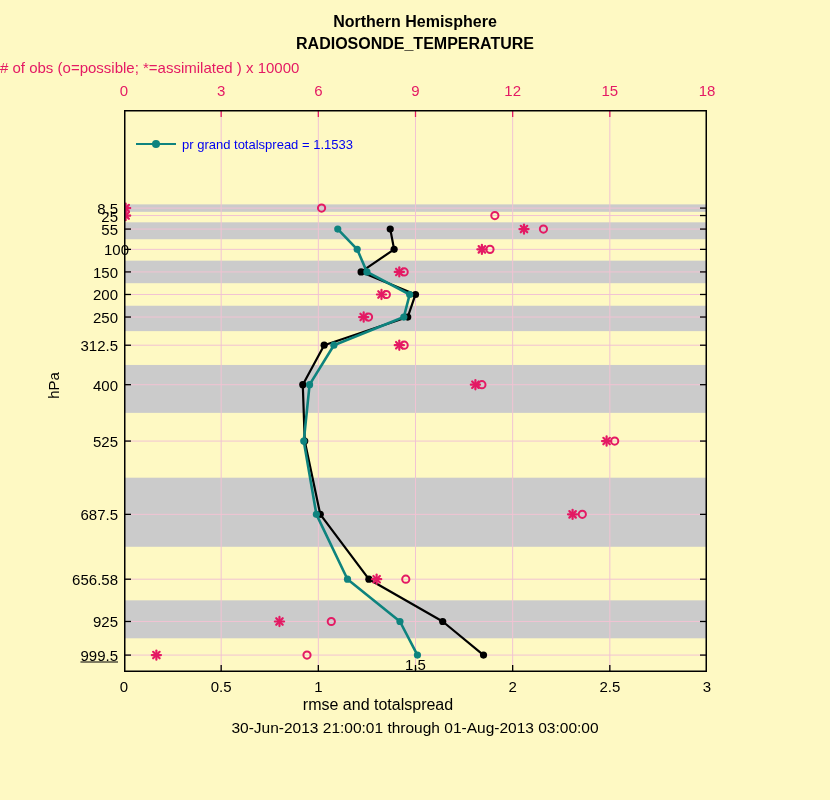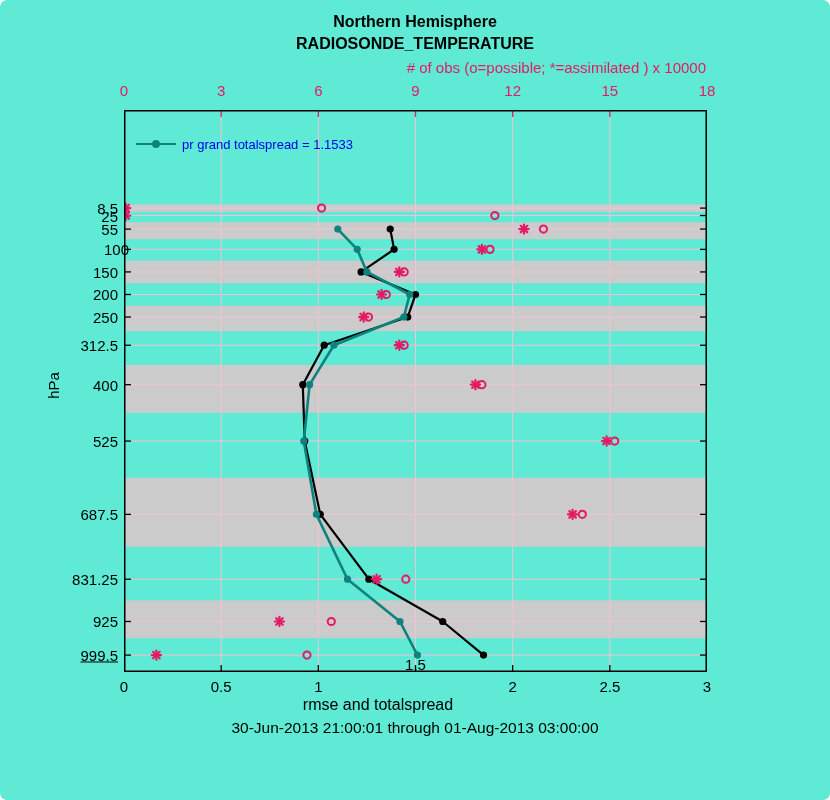--- a/index.html
+++ b/index.html
@@ -1,22 +1,22 @@
 <!DOCTYPE html>
 <html><head>
 <meta charset="utf-8">
 <style>
   html,body{margin:0;padding:0;background:#ffffff;}
   #canvas{
-    position:relative;width:830px;height:800px;background:#5eead4;
-    font-family:"Liberation Sans",sans-serif;color:#000;overflow:hidden;border-radius:7px;
+    position:relative;width:830px;height:800px;background:#fef9c3;
+    font-family:"Liberation Sans",sans-serif;color:#000;overflow:hidden;
   }
   .abs{position:absolute;}
   .title{font-weight:bold;font-size:16px;text-align:center;width:830px;left:0;}
-  .obs-label{font-size:15px;text-align:right;width:706px;left:0;color:var(--magenta);}
+  .obs-label{font-size:15px;text-align:left;width:706px;left:0;color:var(--magenta);}
   .tick-label-top{font-size:15px;color:var(--magenta);transform:translateX(-50%);white-space:nowrap;}
   .tick-label-bottom{font-size:15px;color:#000;transform:translateX(-50%);white-space:nowrap;}
   .ytick-label{font-size:15px;color:#000;text-align:right;width:72px;transform:translateY(-50%);white-space:nowrap;}
   .ylabel{font-size:15px;color:#000;transform:rotate(-90deg);transform-origin:center;}
   .xlabel{font-size:16px;text-align:center;width:756px;left:0;}
   .timespan{font-size:15.5px;text-align:center;width:830px;left:0;}
   .footer{font-size:8px;color:#111;white-space:nowrap;transform:translateX(-50%);}
   #plot-area{left:124px;top:110px;width:583px;height:562px;}
   .legend-row{position:absolute;display:flex;align-items:center;height:16px;}
   .legend-swatch{position:relative;width:40px;height:16px;margin-right:6px;}
@@ -225,21 +225,21 @@
       <div class="abs ytick-label" style="left: 46px; top: 215.544px;">25</div>
       <div class="abs ytick-label" style="left: 46px; top: 229.075px;">55</div>
       <div class="abs ytick-label" style="left: 57px; top: 249.372px;">100</div>
       <div class="abs ytick-label" style="left: 46px; top: 271.925px;">150</div>
       <div class="abs ytick-label" style="left: 46px; top: 294.477px;">200</div>
       <div class="abs ytick-label" style="left: 46px; top: 317.029px;">250</div>
       <div class="abs ytick-label" style="left: 46px; top: 345.219px;">312.5</div>
       <div class="abs ytick-label" style="left: 46px; top: 384.685px;">400</div>
       <div class="abs ytick-label" style="left: 46px; top: 441.066px;">525</div>
       <div class="abs ytick-label" style="left: 46px; top: 514.36px;">687.5</div>
-      <div class="abs ytick-label" style="left: 46px; top: 579.198px;">831.25</div>
+      <div class="abs ytick-label" style="left: 46px; top: 579.198px;">656.58</div>
       <div class="abs ytick-label" style="left: 46px; top: 621.483px;">925</div>
       <div class="abs ytick-label" style="left: 46px; top: 655.086px; text-decoration: underline;">999.5</div>
     </div>
   <div class="abs ylabel" style="left:40px;top:377px;">hPa</div>
 
   <div class="abs" id="bottom-ticks">
       <div class="abs tick-label-bottom" style="left: 124px; top: 678px;">0</div>
       <div class="abs tick-label-bottom" style="left: 221.167px; top: 678px;">0.5</div>
       <div class="abs tick-label-bottom" style="left: 318.333px; top: 678px;">1</div>
       <div class="abs tick-label-bottom" style="left: 415.5px; top: 648px; margin-top: 8px;">1.5</div>

